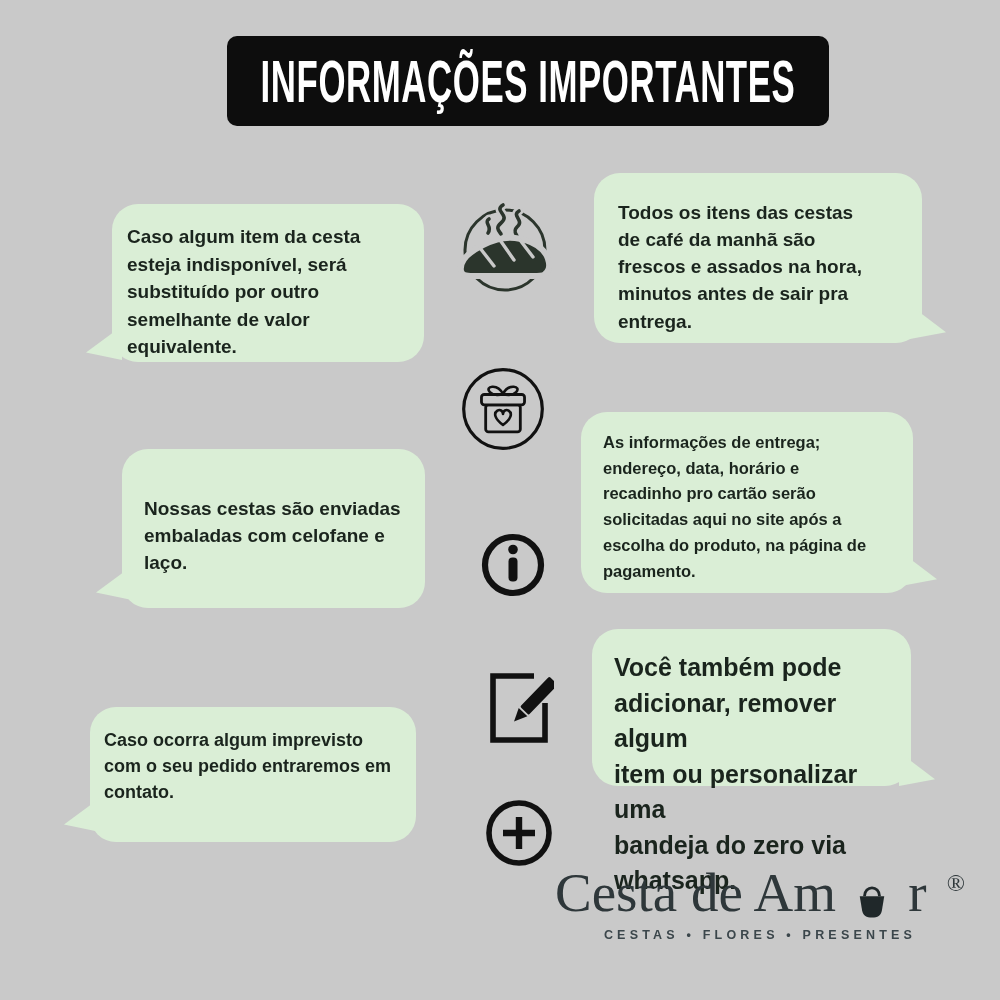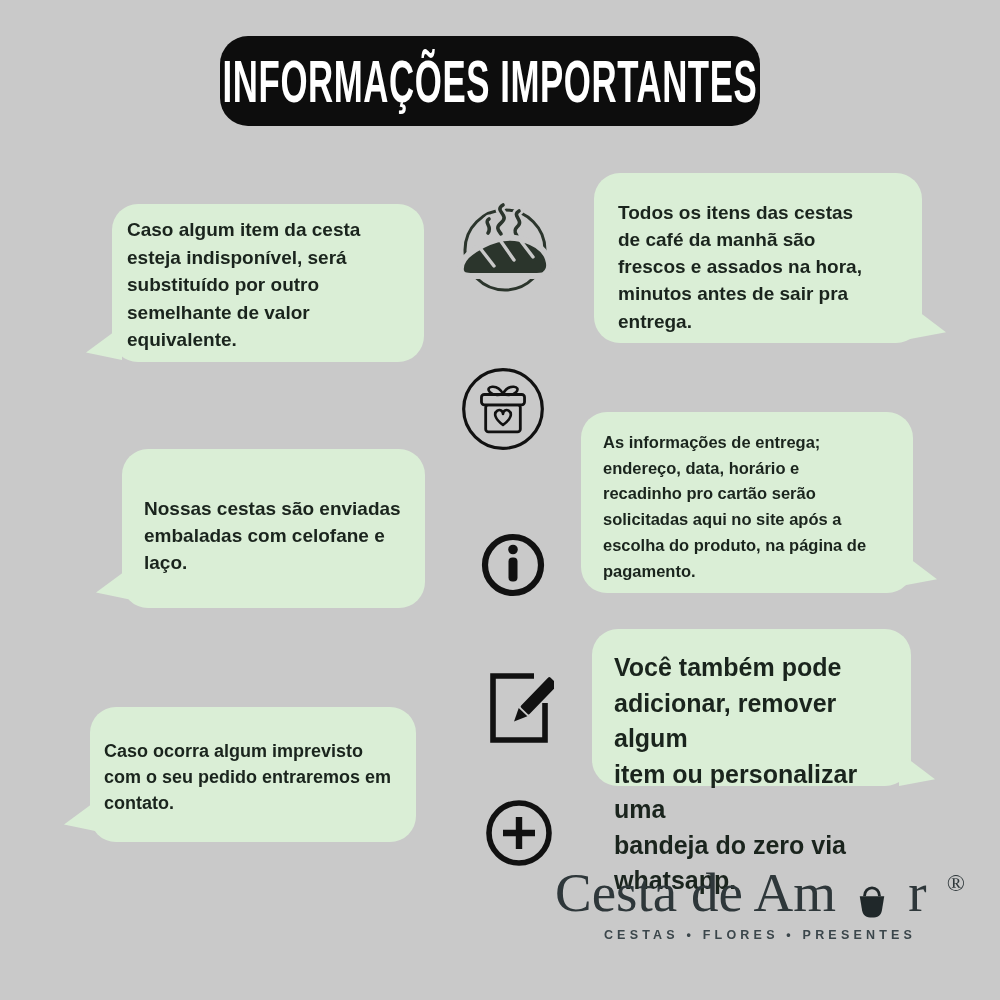--- a/index.html
+++ b/index.html
@@ -5,49 +5,49 @@
   :root{
     --bg:#c9c9c9; --bubble:#daeed6; --ink:#1a241d; --title-bg:#0d0d0d;
     --title-fg:#ffffff; --icon:#111111; --bread:#2b352c; --logo:#2e373a;
   }
   *{box-sizing:border-box;margin:0;padding:0;}
   html,body{width:1000px;height:1000px;}
   body{font-family:"Liberation Sans",sans-serif;}
   .canvas{position:relative;width:1000px;height:1000px;background:var(--bg);overflow:hidden;}
 
   
-  .title-box{position:absolute;left:220px;top:36px;width:540px;height:90px;
-    background:var(--title-bg);border-radius:28px;display:flex;align-items:center;justify-content:center;}
+  .title-box{position:absolute;left:227px;top:36px;width:602px;height:90px;
+    background:var(--title-bg);border-radius:10px;display:flex;align-items:center;justify-content:center;}
   .title-text{color:var(--title-fg);font-weight:900;font-size:60px;white-space:nowrap;
     transform:scaleX(0.58);transform-origin:center;letter-spacing:1px;}
 
   
   .bubble{position:absolute;background:var(--bubble);border-radius:26px;color:var(--ink);}
   .bubble p{font-weight:700;white-space:pre-line;color:var(--ink);}
   .bubble::after{content:"";position:absolute;width:36px;height:34px;background:var(--bubble);}
   .tail-left::after{left:-26px;clip-path:polygon(100% 0,0 78%,100% 100%);}
   .tail-right::after{right:-24px;clip-path:polygon(0 0,100% 80%,0 100%);}
 
   #b1{left:112px;top:204px;width:312px;height:158px;}
-  #b1 p{padding:12px 16px 0 15px;font-size:19px;line-height:1.45;}
+  #b1 p{padding:19px 16px 0 15px;font-size:19px;line-height:1.45;}
   #b1::after{bottom:2px;}
   #b2{left:582px;top:173px;width:328px;height:170px;margin-left:12px;}
   #b2 p{padding:26px 24px 0 24px;font-size:19px;line-height:1.43;}
   #b2::after{bottom:4px;}
   #b3{left:122px;top:449px;width:303px;height:159px;}
   #b3 p{padding:46px 20px 0 22px;font-size:19px;line-height:1.43;}
   #b3::after{bottom:8px;}
   #b4{left:581px;top:412px;width:332px;height:181px;}
   #b4 p{padding:18px 20px 0 22px;font-size:16.5px;line-height:1.56;}
   #b4::after{bottom:7px;}
   #b5{left:592px;top:629px;width:319px;height:157px;}
   #b5 p{padding:21px 22px 0 22px;font-size:25px;line-height:1.42;}
   #b5::after{bottom:0px;}
   #b6{left:90px;top:707px;width:326px;height:135px;}
-  #b6 p{padding:32px 14px 0 14px;font-size:18px;line-height:1.44;}
+  #b6 p{padding:21px 14px 0 14px;font-size:18px;line-height:1.44;}
   #b6::after{bottom:10px;}
 
   
   .icon{position:absolute;}
   .icon svg{display:block;width:100%;height:100%;}
   #icon-bread{left:449px;top:195px;width:112px;height:112px;color:var(--bread);}
   #icon-gift{left:459px;top:365px;width:88px;height:88px;color:var(--icon);}
   #icon-info{left:477px;top:529px;width:72px;height:72px;color:var(--icon);}
   #icon-edit{left:478px;top:667px;width:76px;height:80px;color:var(--icon);}
   #icon-plus{left:482px;top:796px;width:74px;height:74px;color:var(--icon);}

